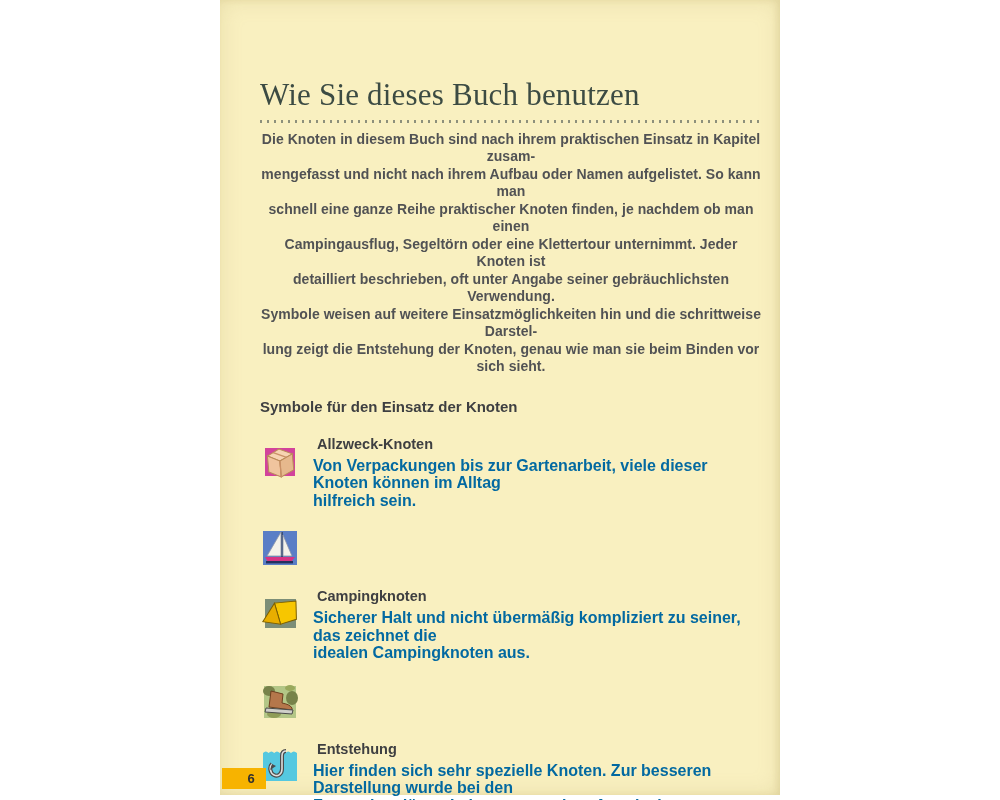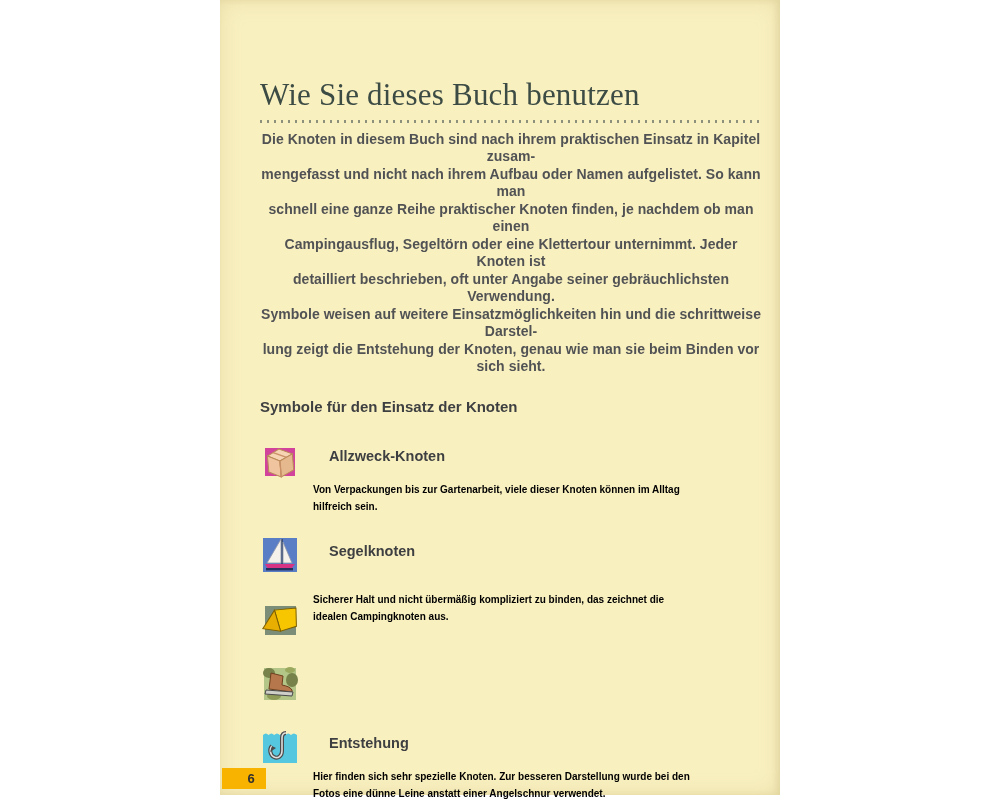--- a/index.html
+++ b/index.html
@@ -13,22 +13,22 @@
            font-size:31px;line-height:1.12;margin:78px 0 0 0;letter-spacing:0.2px;}
   .dotted-rule{height:3px;margin-top:7px;width:100%;
    background:repeating-linear-gradient(90deg,#8d907b 0 2px,rgba(0,0,0,0) 2px 7px);}
   .intro{margin:8px 0 0 0;font-size:14px;font-weight:700;color:#515254;
          line-height:17.5px;white-space:pre-line;letter-spacing:0.05px;text-align:center;}
   h2.section{margin:22px 0 8px 0;font-size:15px;color:#3e3f41;font-weight:700;}
   .items{margin-top:16px;}
   .item{display:flex;margin-bottom:10px;min-height:54px;}
   .item .icon{flex:0 0 40px;width:40px;height:40px;margin-top:9px;margin-right:13px;}
   .item .txt{flex:1;}
-  .item h3{margin:16px;font-size:14.5px;color:#3e3f41;font-weight:700;line-height:18px;}
-  .item p{margin:1px 0 0 0;font-size:10px;font-weight:700;color:#000000;
+  .item h3{margin:4px;font-size:14.5px;color:#3e3f41;font-weight:700;line-height:18px;}
+  .item p{margin:1px 0 0 0;font-size:16px;font-weight:700;color:#0369a1;
           line-height:17.5px;white-space:pre-line;}
   .pagenum{position:absolute;left:2px;top:768px;width:44px;height:21px;background:#f7b300;
            color:#2f2f2f;font-size:13px;font-weight:700;display:flex;align-items:center;
            justify-content:center;text-indent:14px;}
 </style>
 </head>
 <body>
 
 <div class="canvas">
   <div class="page">
@@ -70,34 +70,34 @@
         <div class="item">
           <svg class="icon" viewBox="0 0 40 40">
             <rect x="3" y="3" width="34" height="34" fill="#5a7ec6"></rect>
             <line x1="22" y1="4" x2="22" y2="29" stroke="#2c3a55" stroke-width="1.4"></line>
             <polygon points="21,4 21,28 7,28" fill="#f4f2ea" stroke="#8b94a8" stroke-width="0.8"></polygon>
             <polygon points="23,7 23,28 32,28" fill="#f4f2ea" stroke="#8b94a8" stroke-width="0.8"></polygon>
             <polygon points="5,29 35,29 31,34 8,34" fill="#d63384"></polygon>
             <rect x="6" y="33" width="27" height="2.4" fill="#23315e"></rect>
           </svg>
           <div class="txt">
-            <h3>Segelknoten</h3>
           </div>
         </div>
 
         <div class="item">
           <svg class="icon" viewBox="0 0 40 40">
             <rect x="5" y="7" width="31" height="29" fill="#7c8e78"></rect>
             <g transform="rotate(8 20 22)">
               <polygon points="13,12 34,7 37,25 22,32" fill="#f7c600" stroke="#7c5f00" stroke-width="1"></polygon>
               <polygon points="4,32 13,12 22,32" fill="#e8ae00" stroke="#7c5f00" stroke-width="1"></polygon>
             </g>
           </svg>
           <div class="txt">
-            <p>Sicherer Halt und nicht übermäßig kompliziert zu binden, das zeichnet die
+            <h3>Campingknoten</h3>
+            <p>Sicherer Halt und nicht übermäßig kompliziert zu seiner, das zeichnet die
 idealen Campingknoten aus.</p>
           </div>
         </div>
 
         <div class="item">
           <svg class="icon" viewBox="0 0 40 40">
             <rect x="4" y="5" width="32" height="32" fill="#b3c687"></rect>
             <ellipse cx="9" cy="10" rx="6" ry="5" fill="#77824a"></ellipse>
             <ellipse cx="32" cy="17" rx="6" ry="7" fill="#77824a"></ellipse>
             <ellipse cx="14" cy="33" rx="7" ry="4" fill="#8f9c58"></ellipse>

